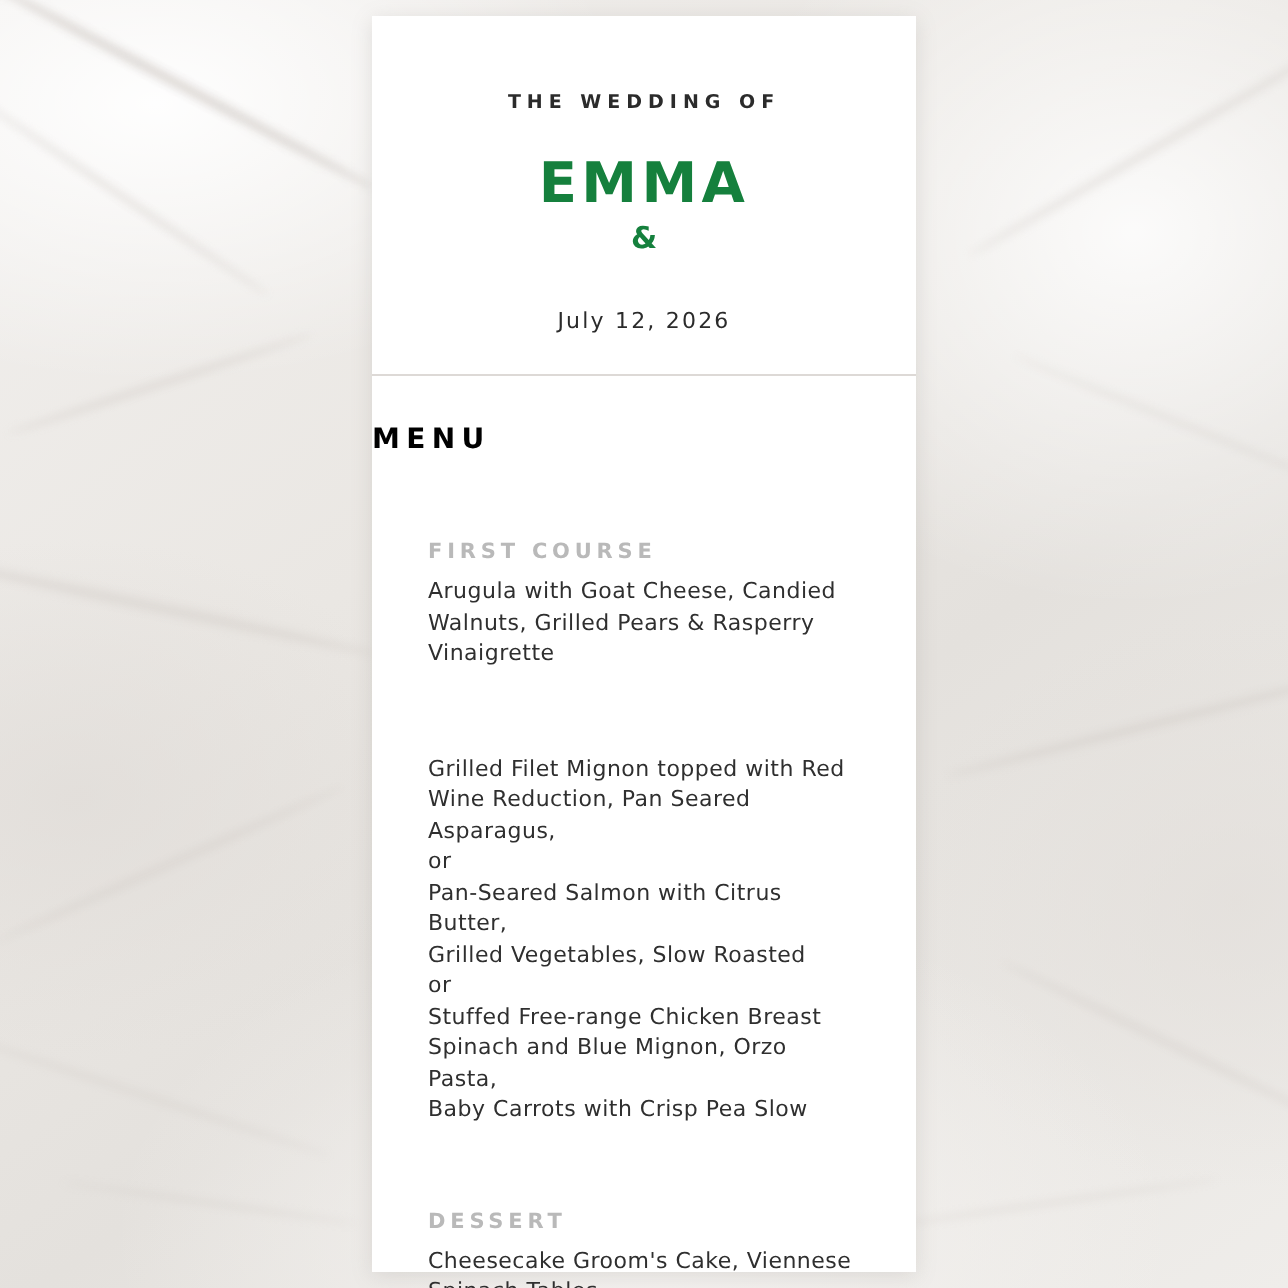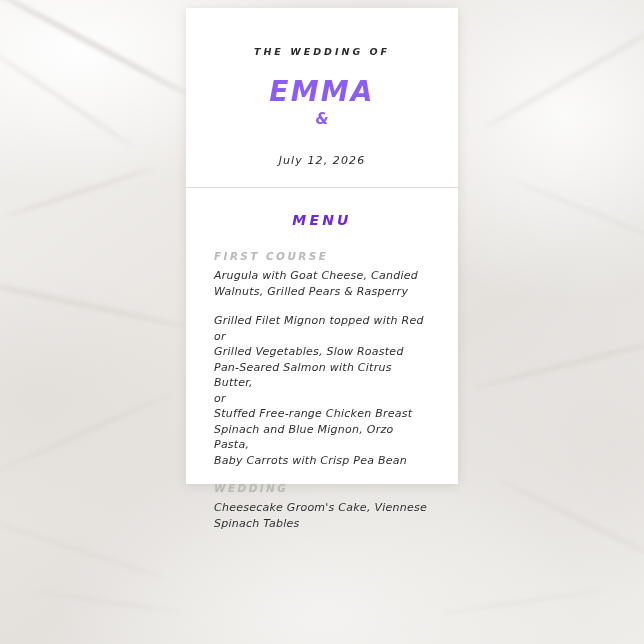--- a/index.html
+++ b/index.html
@@ -44,41 +44,40 @@
   .vein.v10{ left: 30px;   top: 600px; width: 150px; height: 3px;  transform: rotate(8deg);  opacity: .4; }
   .vein.v11{ left: 440px;  top: 600px; width: 170px; height: 3px;  transform: rotate(-8deg); opacity: .4; }
   .vein.v12{ left: -30px;  top: 545px; width: 200px; height: 4px;  transform: rotate(18deg); opacity: .35; }
 
   
   .card {
     position: absolute;
     left: 186px;
     top: 8px;
     width: 272px;
-    height: 476px;
+    height: 628px;
     background: #ffffff;
     box-shadow: 0 2px 10px rgba(120,115,110,0.18);
-    font-style: italic;
   }
 
   .header {
     padding-top: 38px;
     padding-bottom: 20px;
     text-align: center;
     border-bottom: 1px solid #ddd9d6;
   }
   .wedding-of {
     font-size: 9.5px;
     letter-spacing: 3.0px;
     color: #2b2b2b;
     font-weight: 600;
     margin-bottom: 20px;
   }
   .names {
-    color: #8b5cf6;
+    color: #15803d;
     font-weight: 700;
   }
   .name-line {
     font-size: 28px;
     letter-spacing: 2.2px;
     line-height: 1.1;
   }
   .amp {
     font-size: 15px;
     line-height: 1.35;
@@ -87,34 +86,34 @@
   }
   .date {
     margin-top: 25px;
     font-size: 11px;
     letter-spacing: 1.1px;
     color: #2b2b2b;
     font-weight: 500;
   }
 
   .menu-title {
-    text-align: center;
+    text-align: left;
     font-size: 14px;
     font-weight: 700;
     letter-spacing: 3.2px;
-    color: #6d28d9;
+    color: #000000;
     margin-top: 24px;
-    margin-bottom: 22px;
   }
 
   .body {
     padding: 0 28px 0 28px;
   }
   .course {
     margin-bottom: 14px;
+    margin-top: 42px;
   }
   .course-title {
     font-size: 10.5px;
     letter-spacing: 2.4px;
     color: #b9b9b9;
     font-weight: 600;
     margin-bottom: 6px;
   }
   .course-line {
     font-size: 11px;
@@ -156,33 +155,35 @@
   </div>
 
   <div class="menu-title">MENU</div>
 
   <div class="body">
 
     <div class="course">
       <div class="course-title">FIRST COURSE</div>
       <div class="course-line">Arugula with Goat Cheese, Candied</div>
       <div class="course-line">Walnuts, Grilled Pears &amp; Rasperry</div>
+      <div class="course-line">Vinaigrette</div>
     </div>
 
     <div class="course">
       <div class="course-line">Grilled Filet Mignon topped with Red</div>
+      <div class="course-line">Wine Reduction, Pan Seared Asparagus,</div>
       <div class="course-line sep">or</div>
+      <div class="course-line">Pan-Seared Salmon with Citrus Butter,</div>
       <div class="course-line">Grilled Vegetables, Slow Roasted</div>
-      <div class="course-line">Pan-Seared Salmon with Citrus Butter,</div>
       <div class="course-line sep">or</div>
       <div class="course-line">Stuffed Free-range Chicken Breast</div>
       <div class="course-line">Spinach and Blue Mignon, Orzo Pasta,</div>
-      <div class="course-line">Baby Carrots with Crisp Pea Bean</div>
+      <div class="course-line">Baby Carrots with Crisp Pea Slow</div>
     </div>
 
     <div class="course">
-      <div class="course-title">WEDDING</div>
+      <div class="course-title">DESSERT</div>
       <div class="course-line">Cheesecake Groom's Cake, Viennese</div>
       <div class="course-line">Spinach Tables</div>
     </div>
 
   </div>
 </div>
 
 </body></html>

